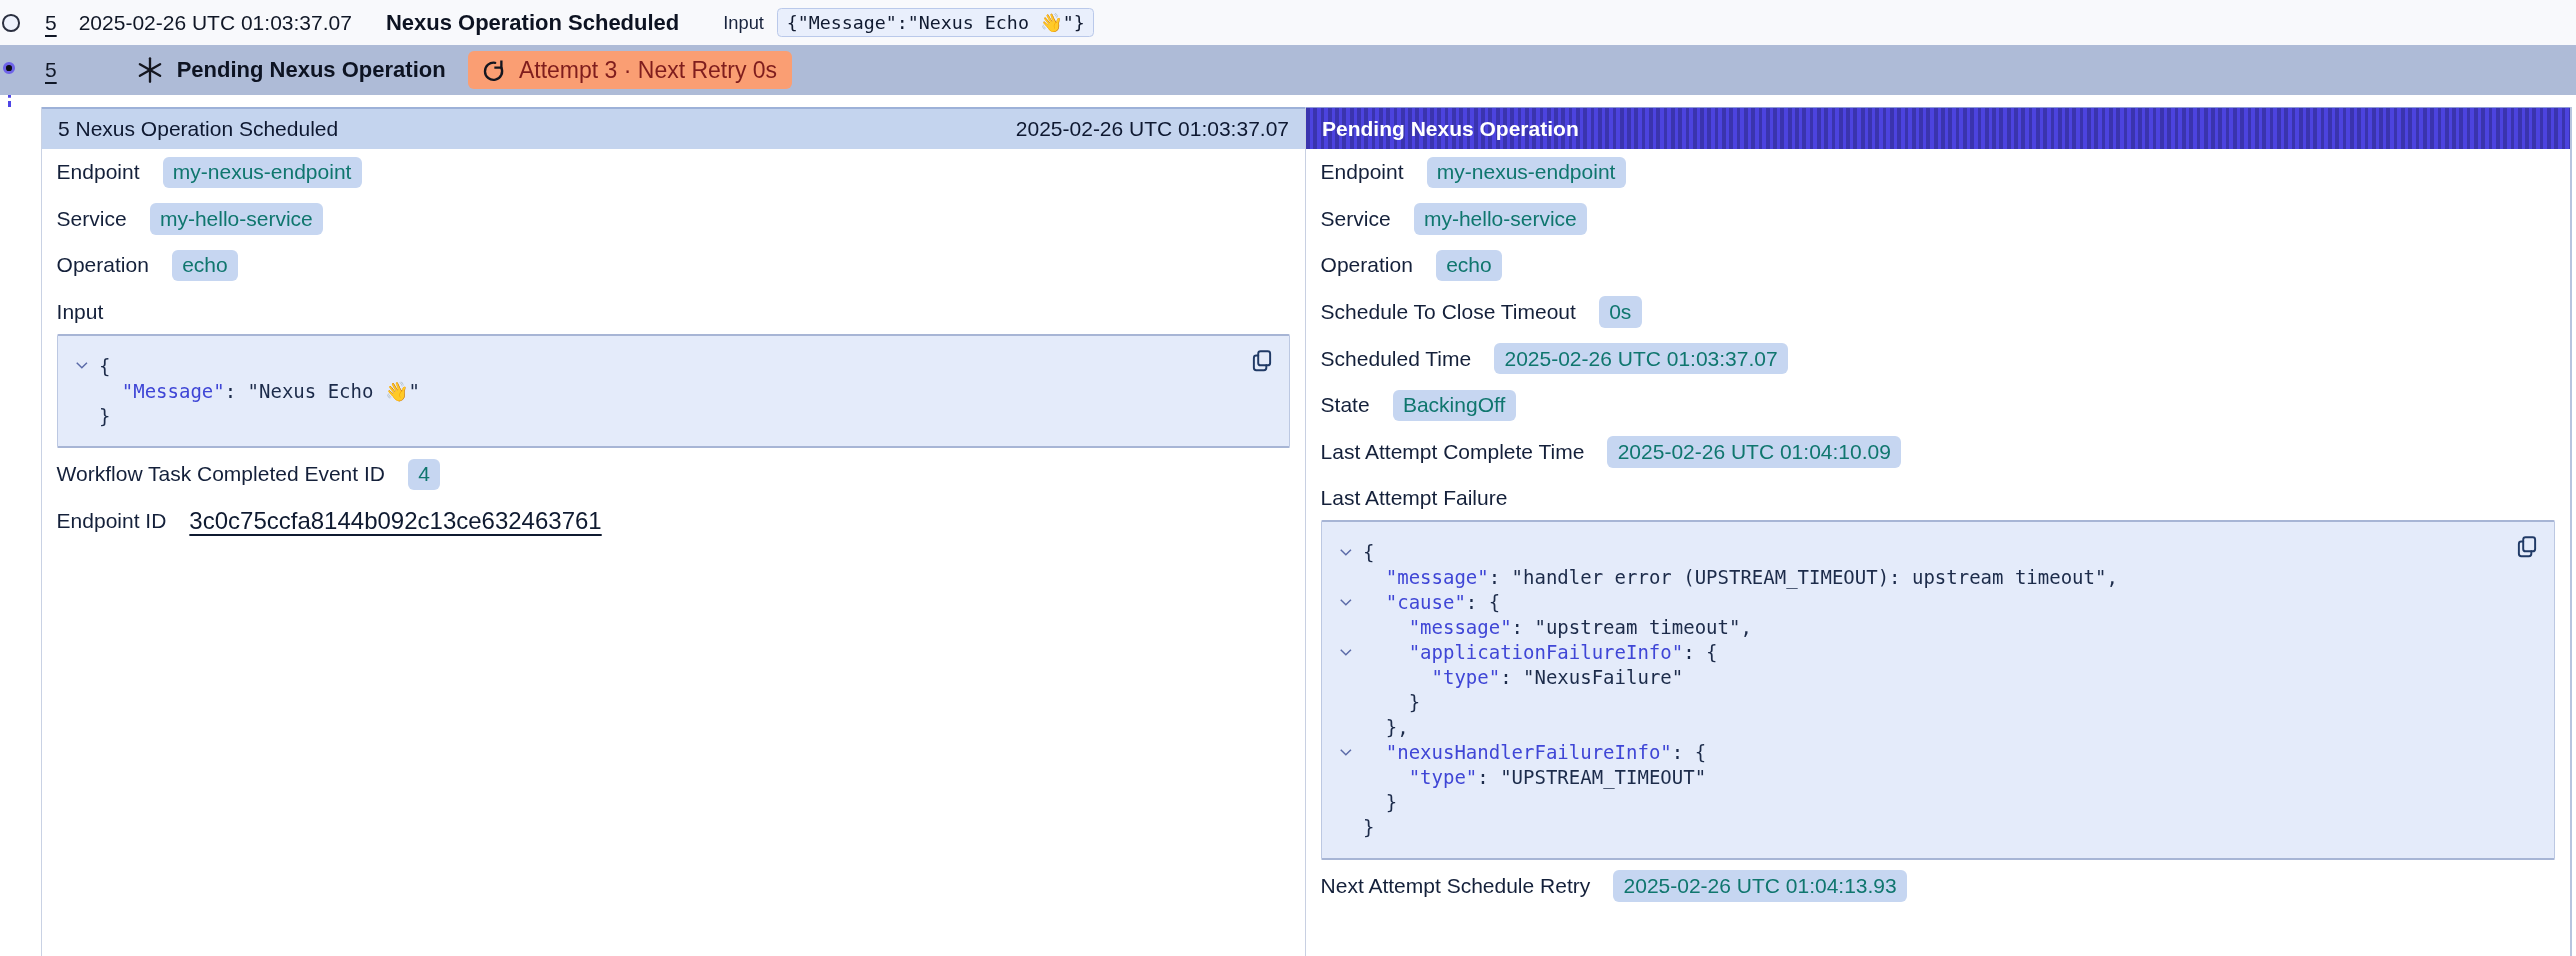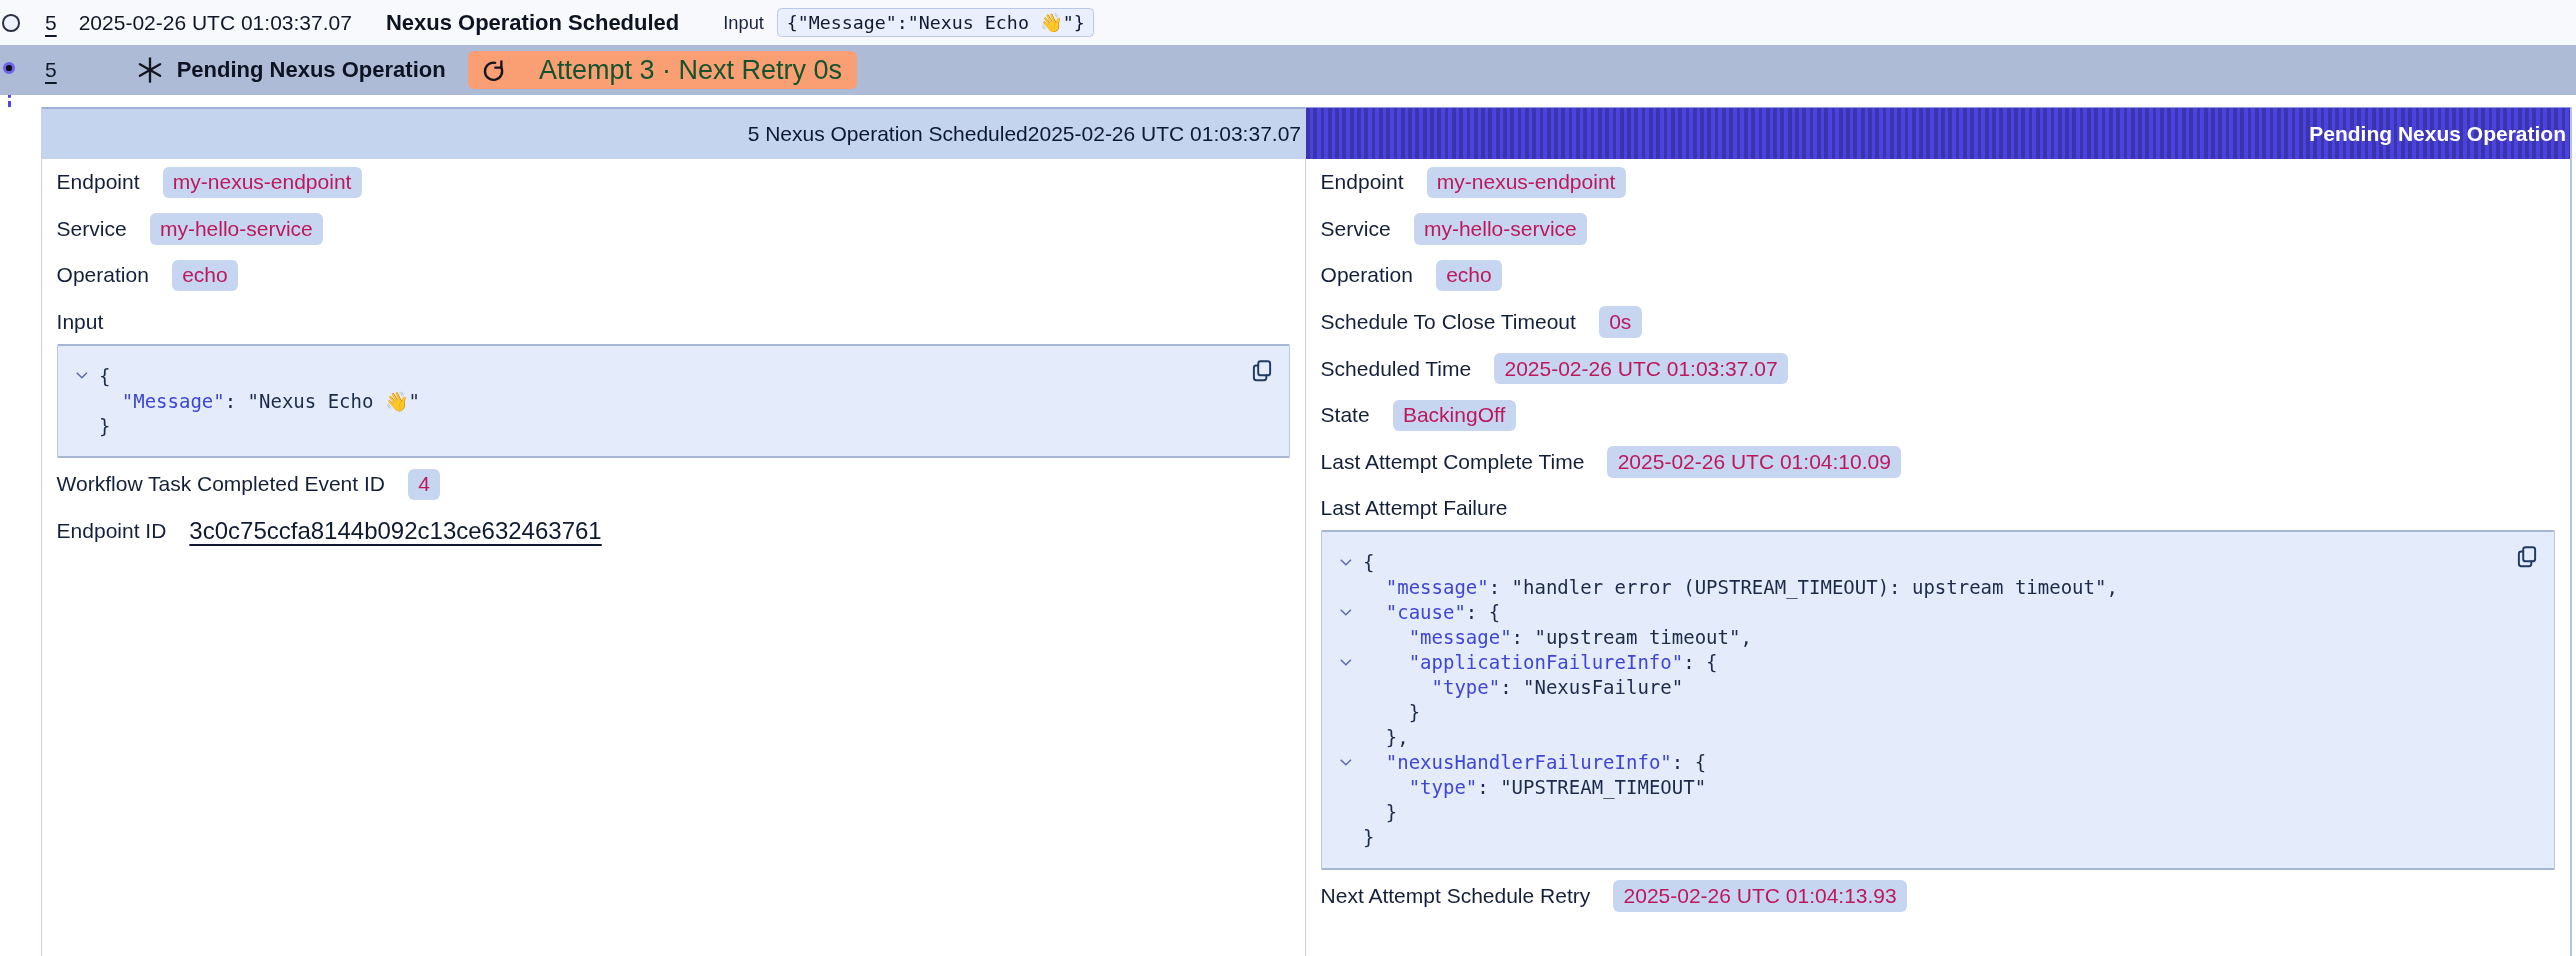--- a/index.html
+++ b/index.html
@@ -24,40 +24,40 @@
   .evt-time { font-size:21px; margin-left:22px; color:#101726; }
   .evt-title { font-size:22px; font-weight:700; margin-left:34px; color:#0d1322; }
   .evt-input-label { font-size:18.3px; margin-left:44px; color:#18233d; }
   .evt-input-chip { margin-left:13px; font-family:"DejaVu Sans Mono", monospace; font-size:18.3px;
                     background:#e9effc; border:1.5px solid #bac9ea; border-radius:4.4px; padding:2.9px 8.8px;
                     color:#101a30; }
   .star-icon { margin-left:79px; display:inline-flex; }
   .row-pending .evt-title { margin-left:13px; }
   .retry-badge { margin-left:22px; display:inline-flex; align-items:center; gap:11.7px;
                  background:#fa9e73; border-radius:5.9px; padding:5.9px 14.6px; height:38px; }
-  .retry-badge span { font-size:27px; color:#14532d;margin-left:20px; }
+  .retry-badge span { font-size:23px; color:#7f1d1d; }
 
   
   .detail { position:absolute; top:107px; left:41px; width:2531px; bottom:0; display:flex;
             border-left:1.5px solid #c9d2e4; border-right:2.2px solid #b7c4de; background:#fff; }
   .panel { height:100%; }
   .panel-left  { width:1263px; flex:none; }
   .panel-right { flex:1; border-left:1.5px solid #c8d0e2; }
 
-  .panel-header { height:52px; display:flex; align-items:center; justify-content:flex-end;
-                  padding:0 4px; font-size:21px; }
+  .panel-header { height:42px; display:flex; align-items:center; justify-content:space-between;
+                  padding:0 16px; font-size:21px; }
   .header-left  { background:#c4d4ee; border-top:2.2px solid #9db1d8; color:#0e1830; font-weight:500; }
   .header-striped { background:repeating-linear-gradient(90deg,#3a34ae 0 3.7px,#4c43df 3.7px 7.3px);
                     border-top:1.5px solid #8d98d8; color:#ffffff; font-weight:600; }
 
   .panel-body { padding:0 14.6px; }
   .field { display:flex; align-items:center; height:32px; margin:7.3px 0 14.6px; gap:23px; }
   .field-label { font-size:21px; color:#14203a; }
   .chip { display:inline-flex; align-items:center; background:#c6d6f1; border-radius:5.9px;
-          padding:3.7px 10.3px; font-size:21px; color:#be185d; }
+          padding:3.7px 10.3px; font-size:21px; color:#0f766e; }
   .link-value { font-size:24px; color:#0f1a30; text-decoration:underline; text-underline-offset:5.1px;
                 text-decoration-thickness:1.5px; cursor:pointer; }
   .section-label { font-size:21px; color:#14203a; height:32px; display:flex; align-items:center;
                    margin-top:7.3px; margin-bottom:5.9px; }
 
   
   .code-block { position:relative; background:#e4ebfa; border:1.5px solid #bcc8e2;
                 border-top:2.9px solid #a7b5d5; border-bottom:2.9px solid #a7b5d5; border-radius:1.5px;
                 padding:17.6px 19px 17.6px 7.3px; margin-bottom:10.3px; }
   .code-line { display:flex; white-space:pre; font-family:"DejaVu Sans Mono", monospace;

